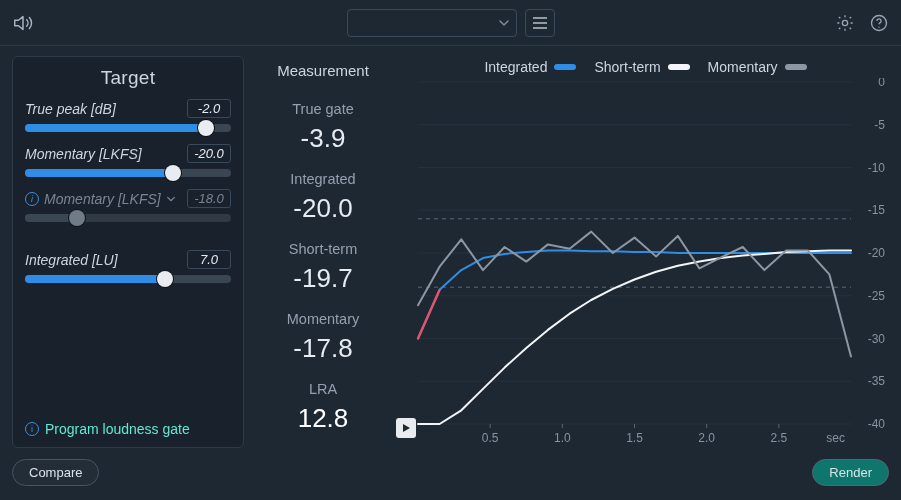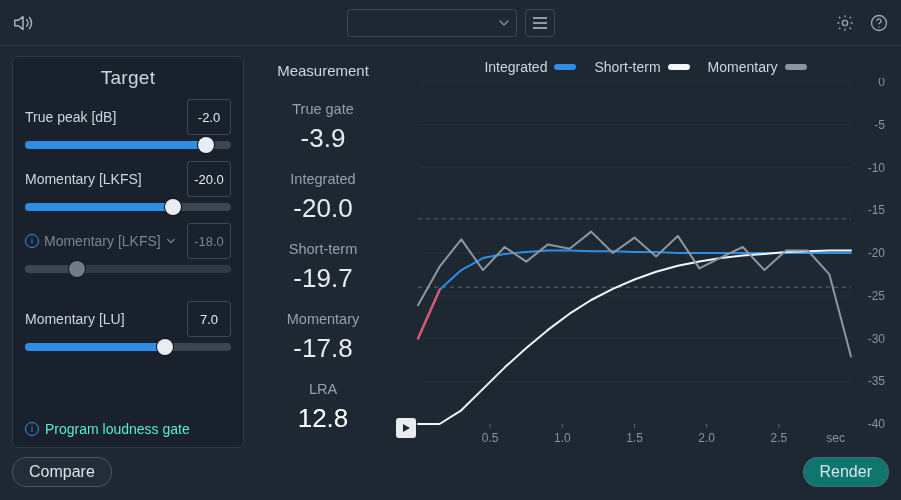--- a/index.html
+++ b/index.html
@@ -67,40 +67,41 @@
     padding: 2px 0 10px 0;
   }
   .slider-block { margin-bottom: 12px; }
   .slider-block.muted .slider-label,
   .slider-block.muted .value-box { color: #7a8592; }
   .slider-head {
     display: flex;
     justify-content: space-between;
     align-items: center;
     margin-bottom: 6px;
+    font-style: italic;
   }
   .slider-label {
     font-size: 14px;
     color: #cdd6df;
     display: flex;
     align-items: center;
     gap: 5px;
   }
   .info-icon {
     width: 14px; height: 14px;
     border: 1.3px solid #3c8fe0;
     border-radius: 50%;
     display: inline-flex;
     align-items: center; justify-content: center;
     font-size: 9px;
     color: #3c8fe0;
   }
   .value-box {
     min-width: 44px;
-    height: 36px;
+    height: 19px;
     border: 1px solid #3a4a5a;
     border-radius: 3px;
     display: flex;
     align-items: center;
     justify-content: center;
     font-size: 13px;
     padding: 0 5px;
     color: #e4ebf2;
     background: #19222c;
   }
@@ -202,21 +203,21 @@
     height: 48px;
     display: flex;
     align-items: center;
     justify-content: space-between;
     padding: 0 12px 8px 12px;
   }
   .btn {
     border: 1px solid #465562;
     border-radius: 14px;
     padding: 5px 16px;
-    font-size: 16px;
+    font-size: 13px;
     color: #dbe2e9;
     background: #222d38;
     cursor: pointer;
   }
   .btn.primary {
     background: #0f766e;
     border-color: #556474;
   }
   .axis-text { font-size: 12px; fill: #8893a0; }
 </style>
@@ -306,21 +307,21 @@
       <div class="slider-track">
         <div class="slider-fill" style="width:25%"></div>
         <div class="slider-thumb" style="left:25%"></div>
       </div>
     </div>
 
     <div style="height:16px"></div>
 
     <div class="slider-block">
       <div class="slider-head">
-        <span class="slider-label">Momentary [LU]</span>
+        <span class="slider-label">Integrated [LU]</span>
         <span class="value-box">7.0</span>
       </div>
       <div class="slider-track">
         <div class="slider-fill" style="width:68%"></div>
         <div class="slider-thumb" style="left:68%"></div>
       </div>
     </div>
 
     <div class="spacer"></div>
 

